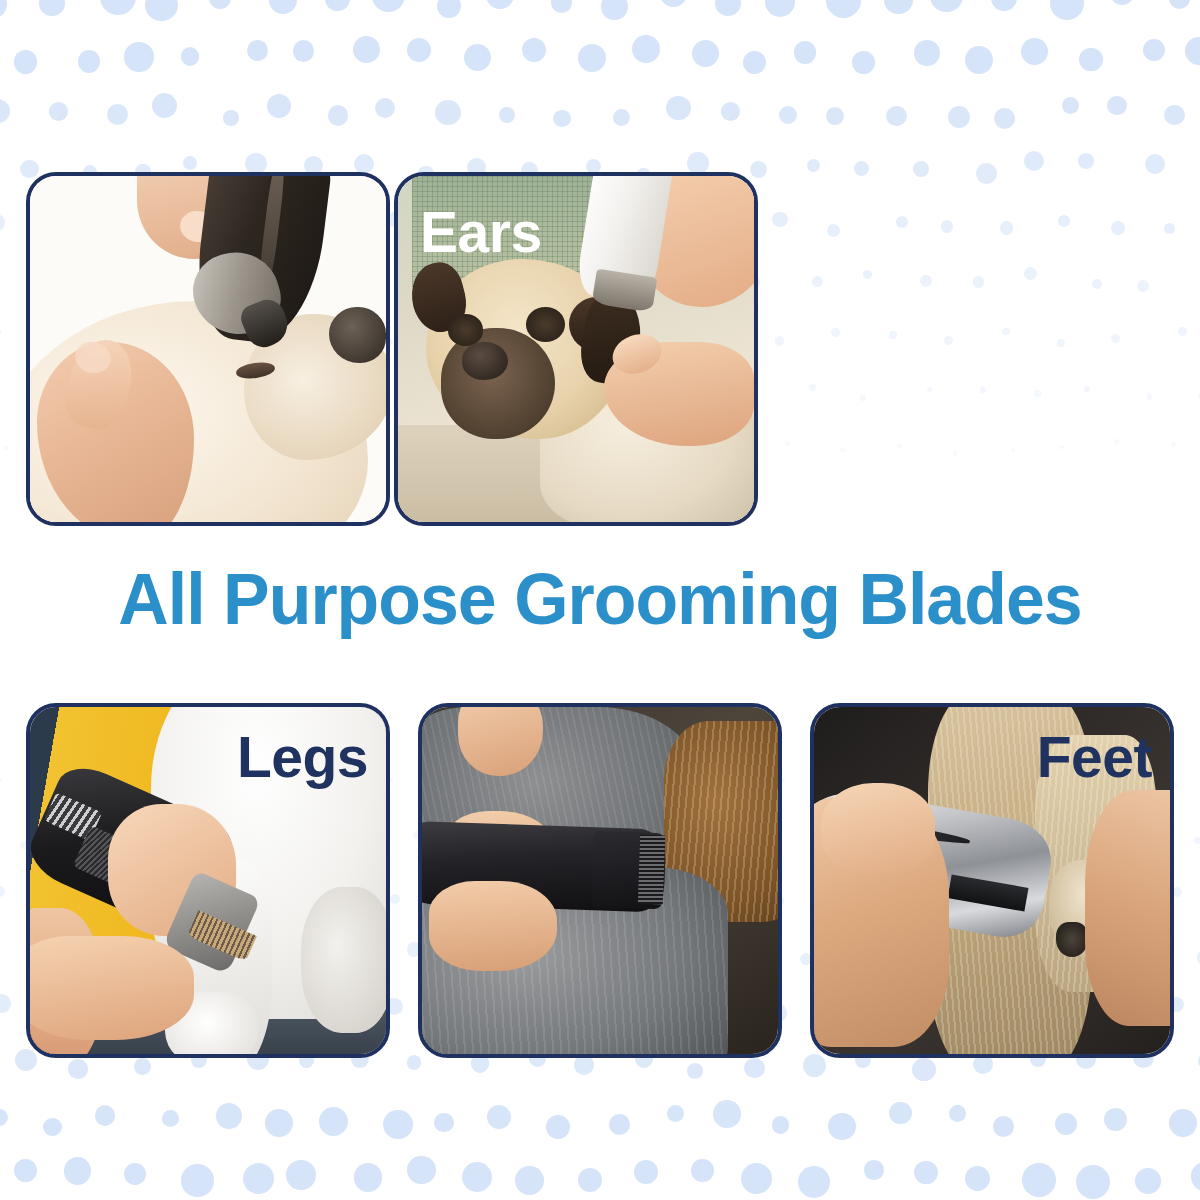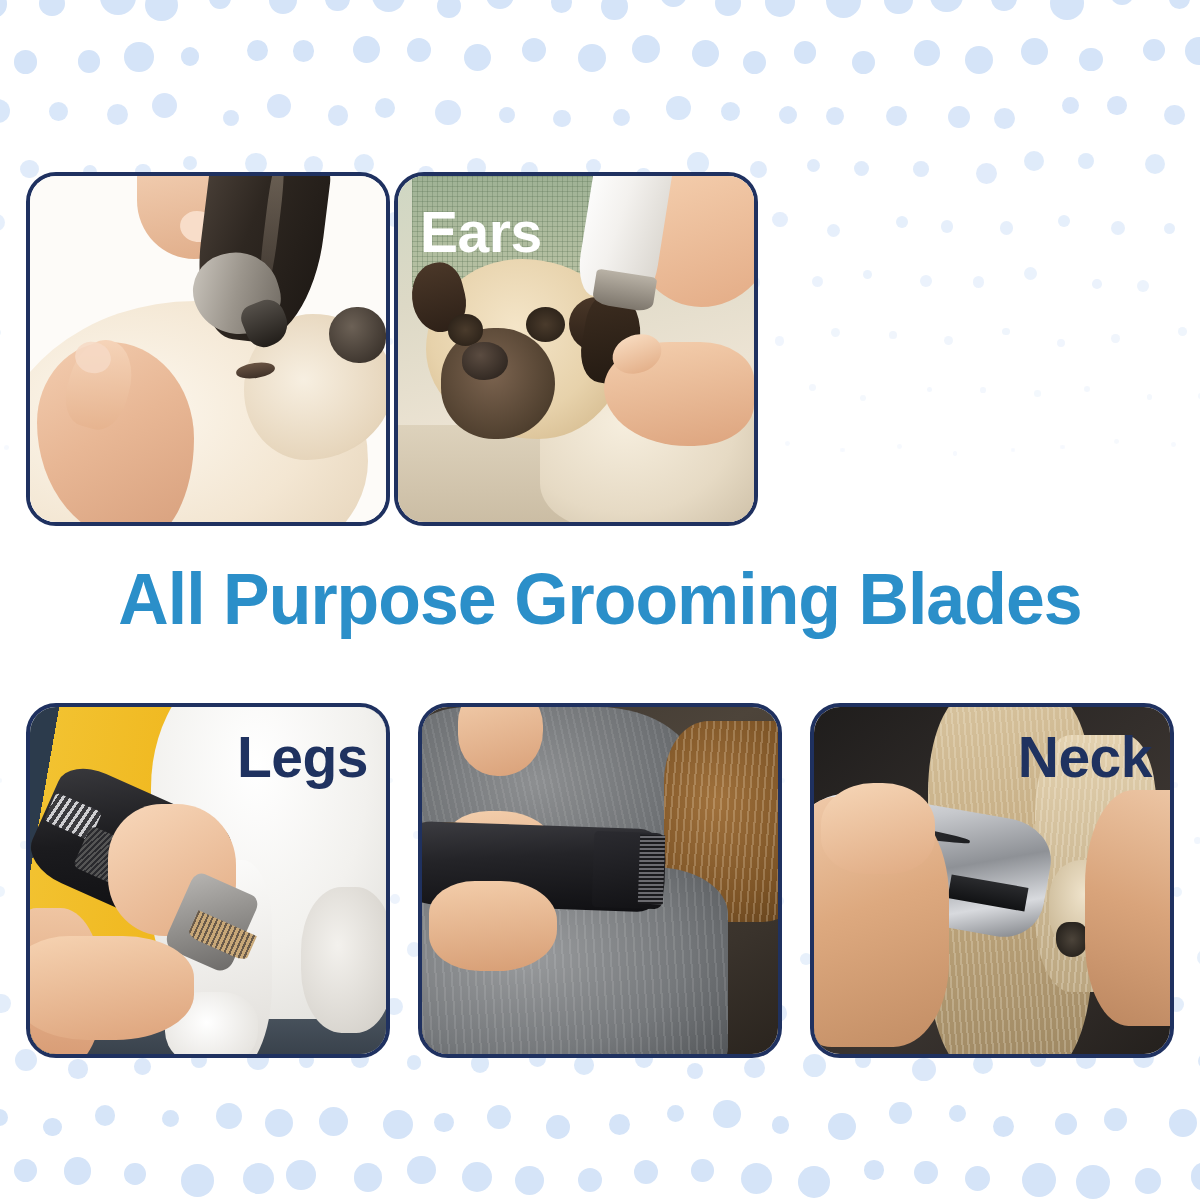--- a/index.html
+++ b/index.html
@@ -917,18 +917,18 @@
       <div class="sh feet-paw"></div>
       <div class="sh feet-nail"></div>
       <div class="sh feet-hand2"></div>
       <div class="sh feet-clip"></div>
       <div class="sh feet-clipline"></div>
       <div class="sh feet-blade"></div>
       <div class="sh feet-bladedark"></div>
       <div class="sh feet-hand1"></div>
       <div class="sh feet-fingers"></div>
     </div>
-    <div class="card-label lbl-navy pos-tr">Neck</div>
+    <div class="card-label lbl-navy pos-tr">Feet</div>
   </div>
 
 </div>
 
 <div id="headline">All Purpose Grooming Blades</div>
 
 </body></html>

